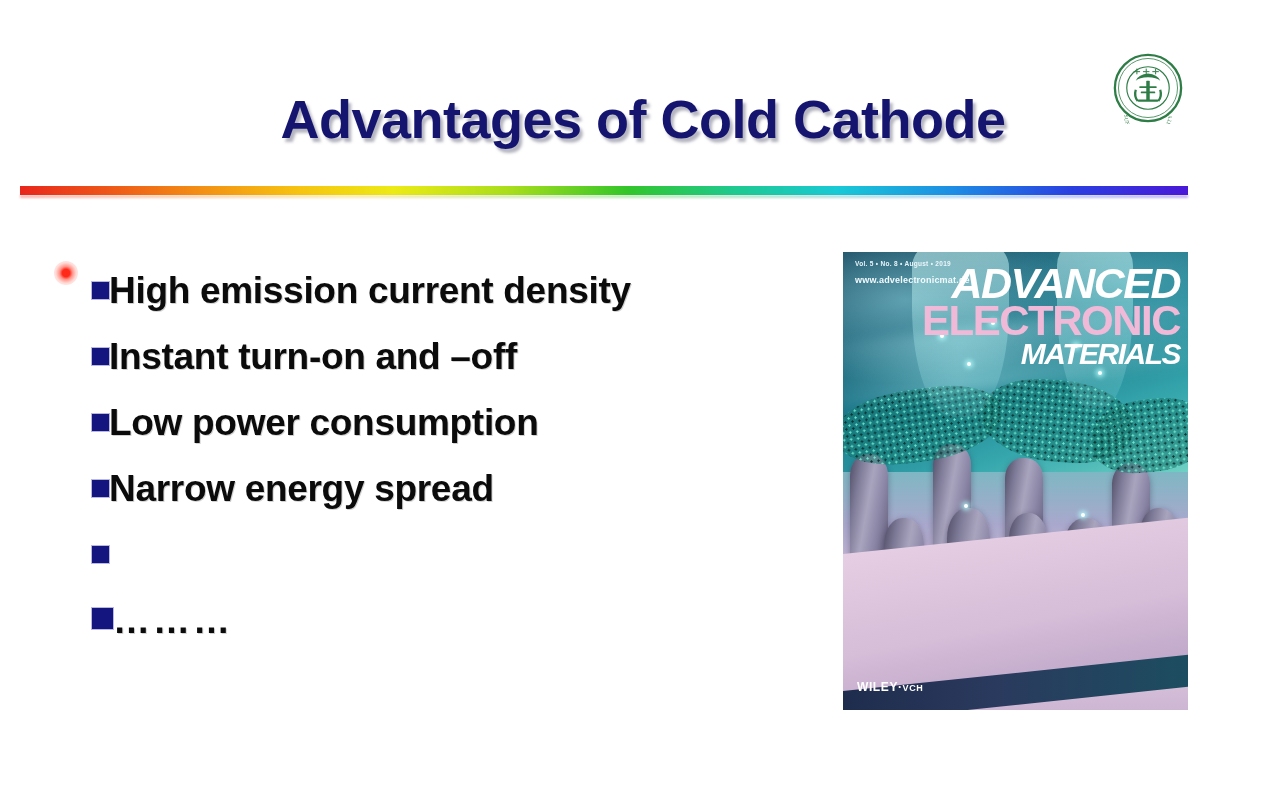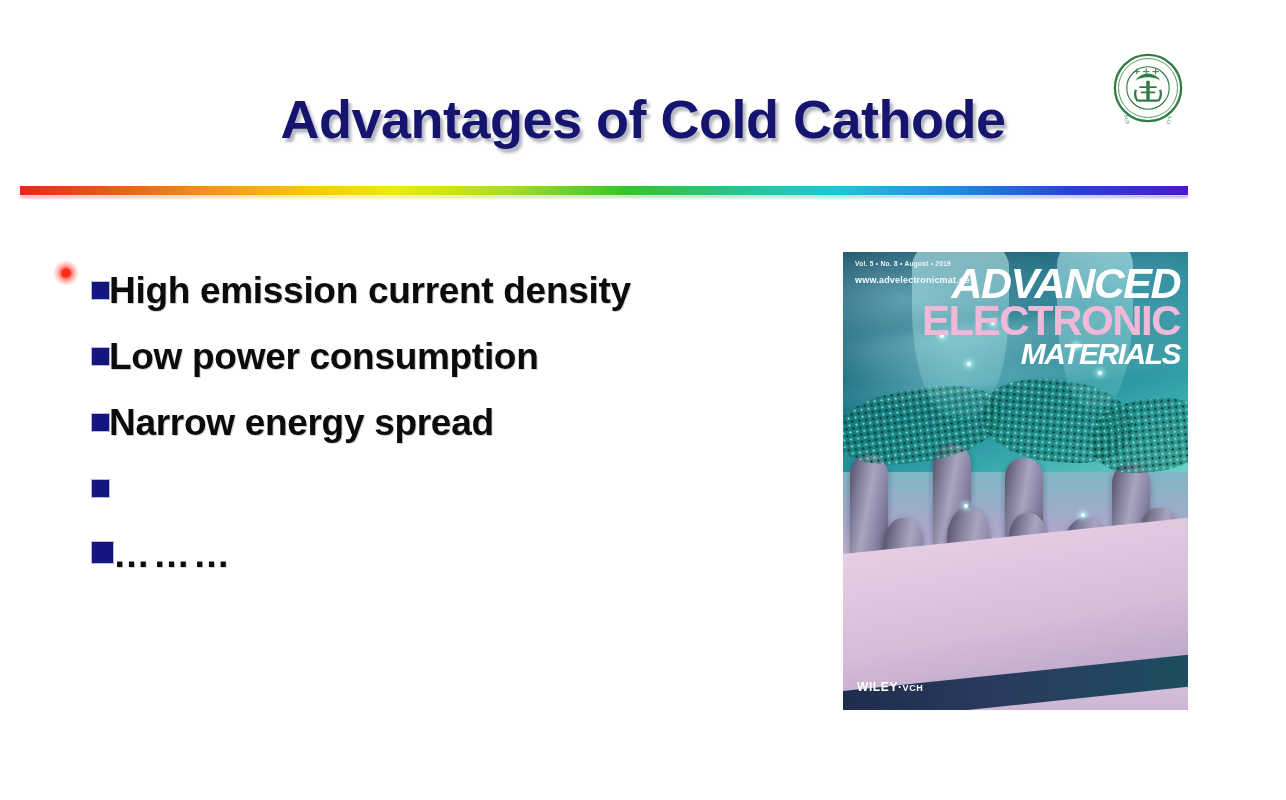--- a/index.html
+++ b/index.html
@@ -311,20 +311,24 @@
 
   <div class="laser-dot"></div>
 
   <div class="bullets">
     <div class="bullet-row">
       <span class="bullet-marker"></span>
       <span class="bullet-text">High emission current density</span>
     </div>
     <div class="bullet-row">
       <span class="bullet-marker"></span>
+      <span class="bullet-text">Instant turn-on and –off</span>
+    </div>
+    <div class="bullet-row">
+      <span class="bullet-marker"></span>
       <span class="bullet-text">Low power consumption</span>
     </div>
     <div class="bullet-row">
       <span class="bullet-marker"></span>
       <span class="bullet-text">Narrow energy spread</span>
     </div>
     <div class="bullet-row">
       <span class="bullet-marker"></span>
     </div>
     <div class="bullet-row ellipsis">

